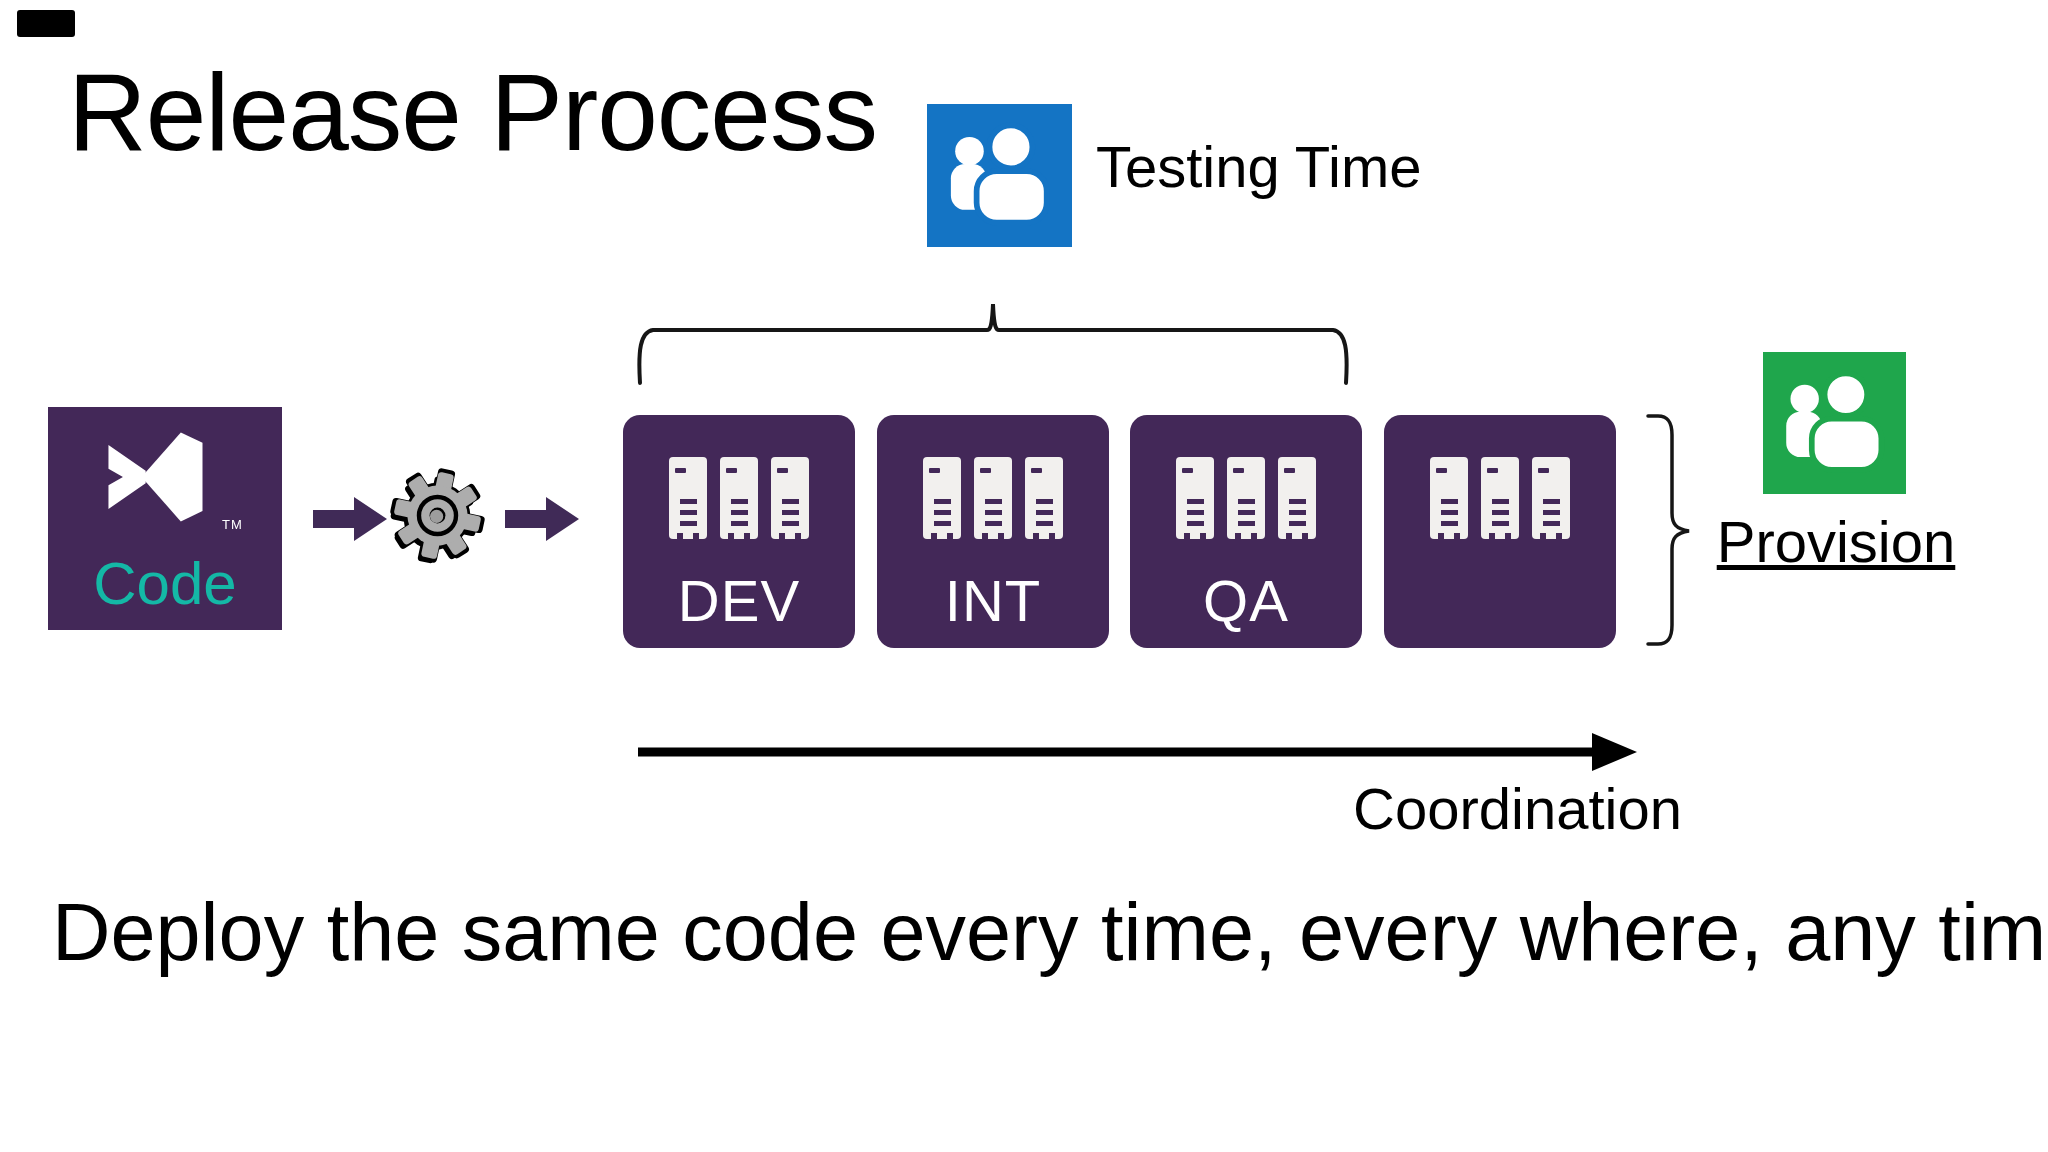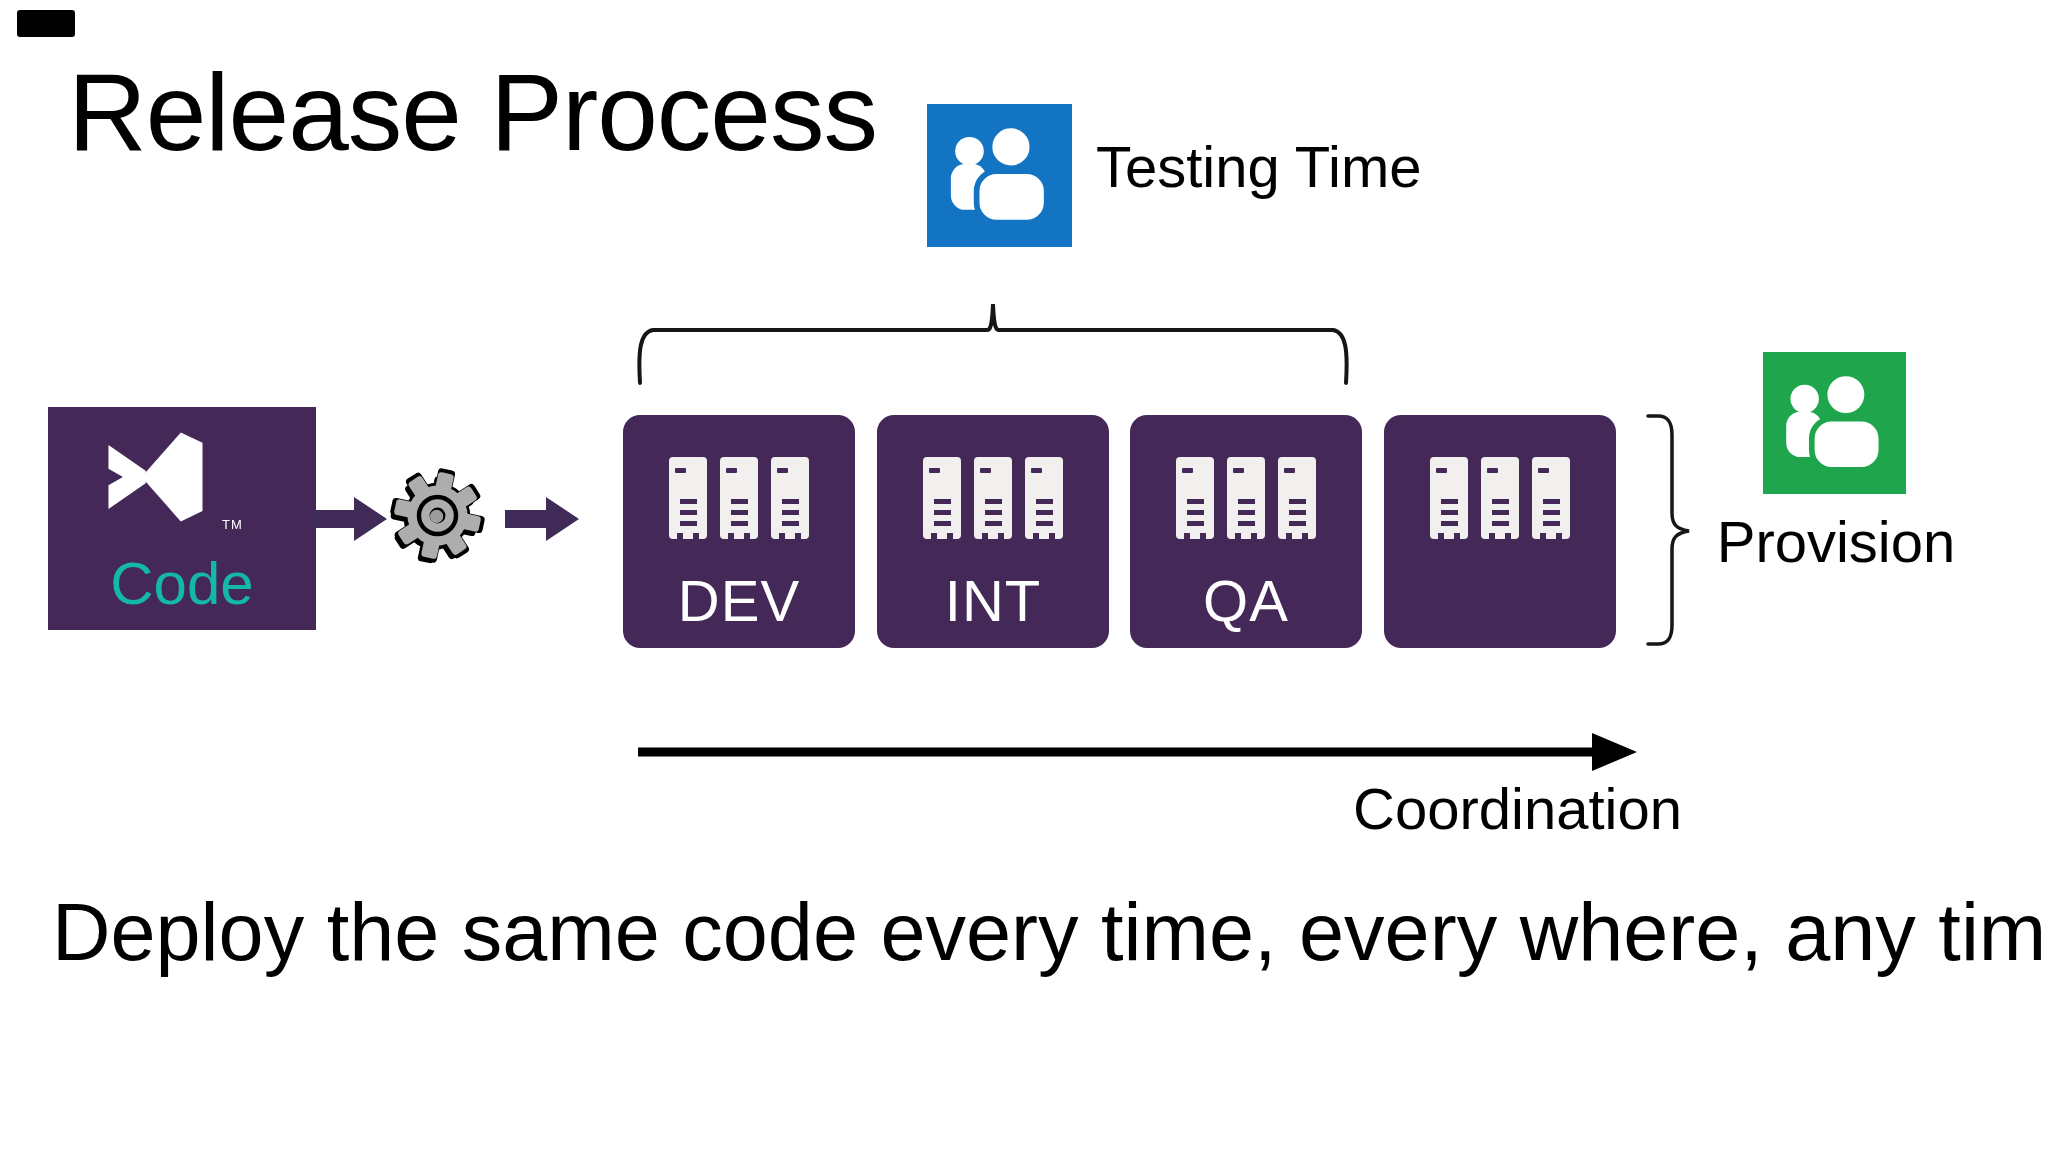--- a/index.html
+++ b/index.html
@@ -18,32 +18,32 @@
   
   .lbl{font-size:58px;line-height:1;white-space:nowrap;color:#000;margin-left:14px;}
 
   
   .icon-tile{display:block;}
   .tile-blue{left:927px;top:104px;width:145px;height:143px;background:var(--icon-blue);}
   .tile-green{left:1763px;top:352px;width:143px;height:142px;background:var(--icon-green);}
   .testing-label{left:1082px;top:138px;}
 
   
-  .code-box{left:48px;top:407px;width:268px;height:223px;background:var(--box-purple);text-decoration:underline;}
+  .code-box{left:48px;top:407px;width:234px;height:223px;background:var(--box-purple);text-decoration:underline;}
   .vs-logo{left:46px;top:12px;width:124px;height:118px;}
   .code-tm{left:174px;top:110px;font-size:13px;letter-spacing:1px;color:#fff;}
   .code-label{left:0;right:0;bottom:16px;text-align:center;font-size:60px;font-weight:300;color:#14b8a6;line-height:1;}
 
   
   .env-box{top:415px;width:232px;height:233px;background:var(--box-purple);position:absolute;border-radius:17px;}
   .servers{position:absolute;left:0;top:38px;width:232px;height:96px;}
   .env-label{position:absolute;left:0;right:0;bottom:18px;text-align:center;font-size:58px;color:#fff;line-height:1;letter-spacing:1px;}
 
   
-  .provision-label{left:1700px;top:508px;width:272px;text-align:center;font-size:58px;line-height:67px;}
+  .provision-label{left:1700px;top:508px;width:272px;text-align:center;font-size:58px;line-height:67px;text-decoration:underline;}
 
   
   .coordination-label{left:1268px;top:780px;width:400px;text-align:right;}
 
   
   .bottom-text{left:52px;top:892px;font-size:81px;line-height:1;white-space:nowrap;}
 
   svg{display:block;}
 </style>
 </head>

